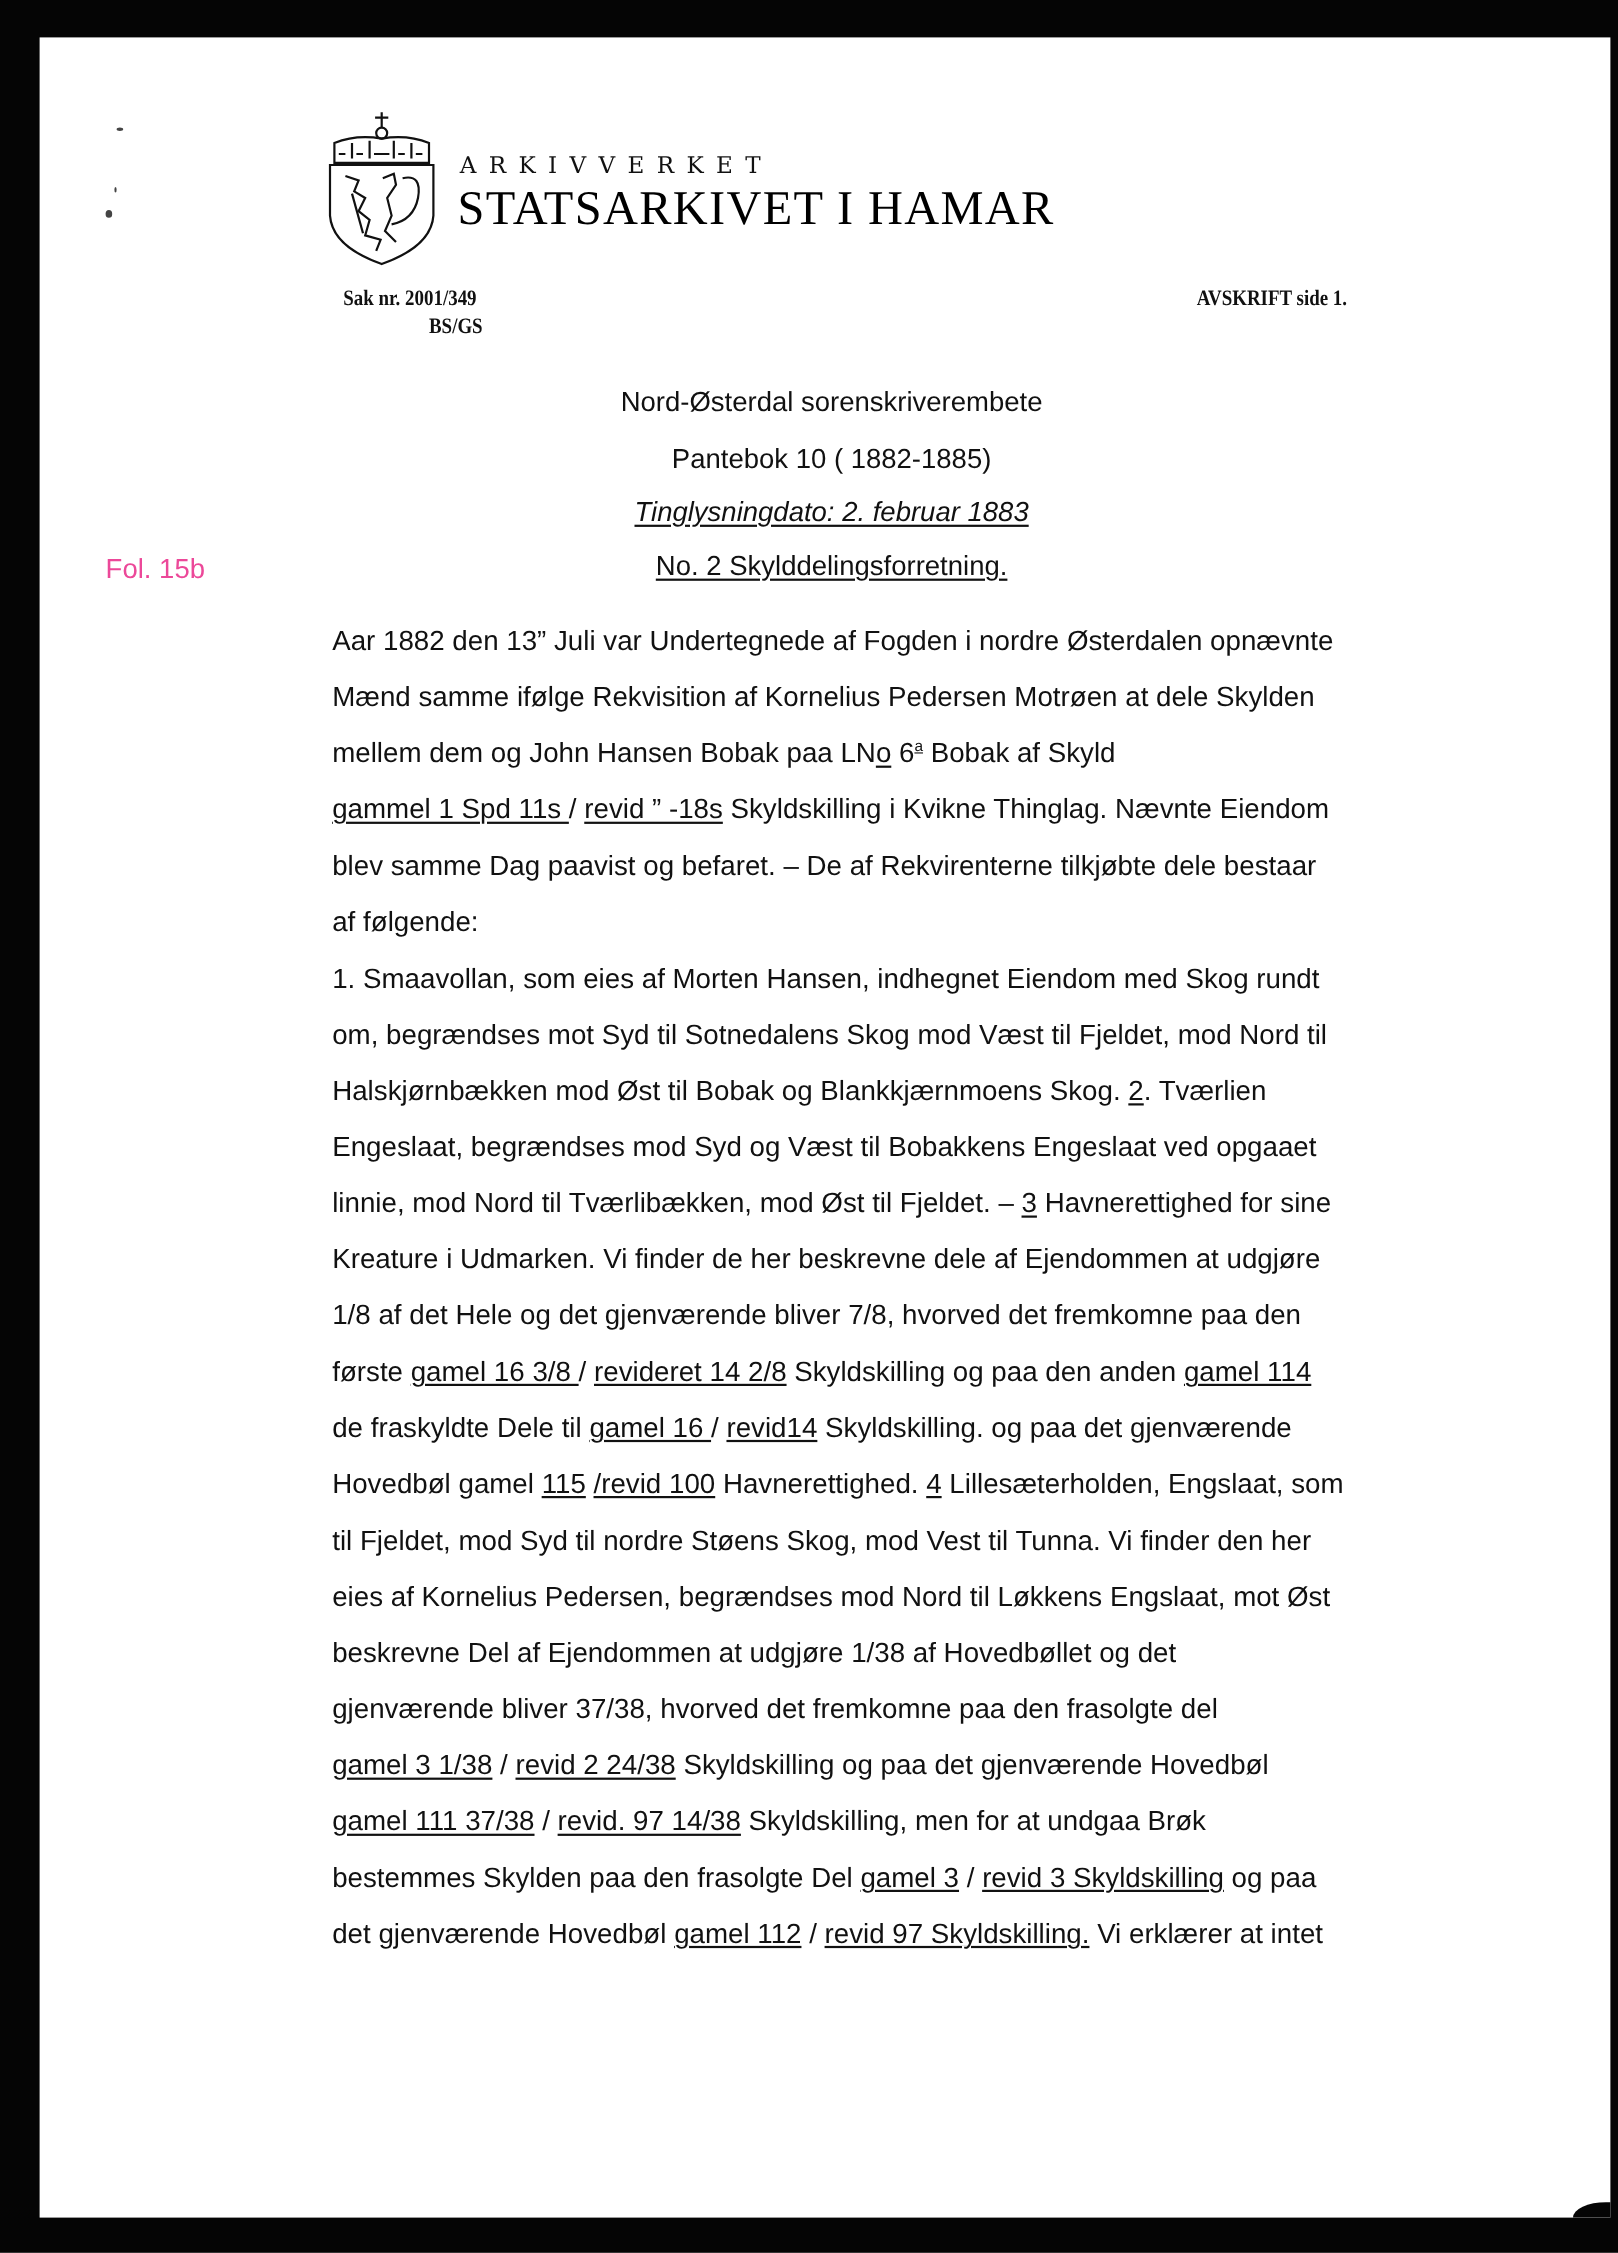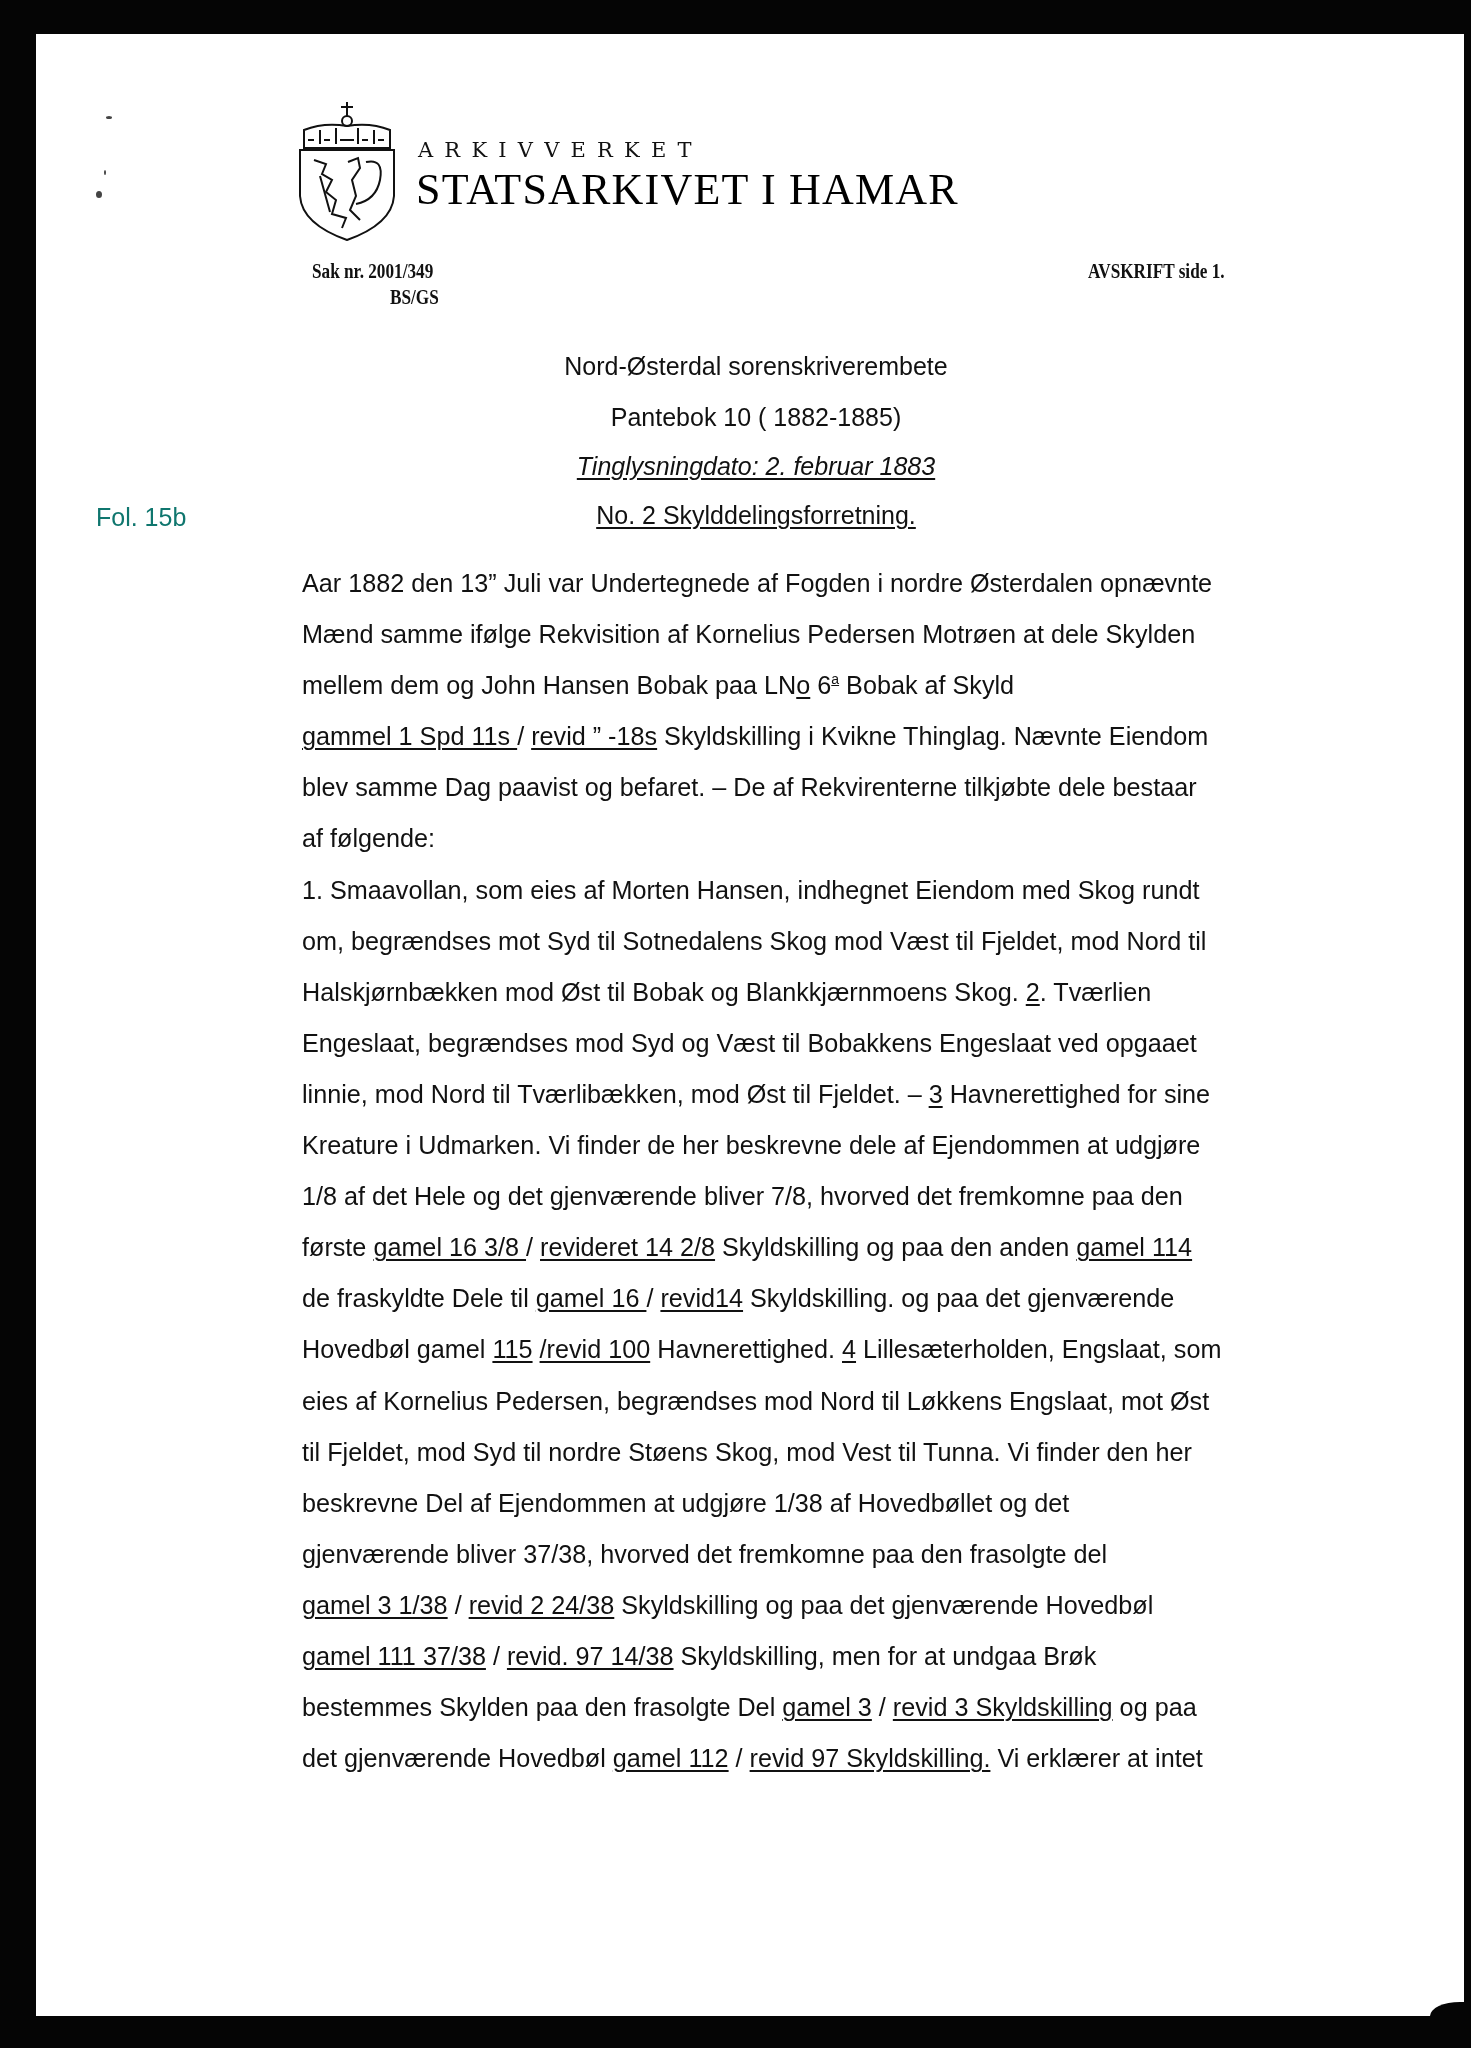--- a/index.html
+++ b/index.html
@@ -50,21 +50,21 @@
   }
   .heading span { display: inline-block; }
   .h1 { top: 318px; padding-left: 20px; }
   .h2 { top: 369px; padding-left: 20px; }
   .h3 { top: 418px; padding-left: 20px; font-style: italic; }
   .h4 { top: 467px; padding-left: 20px; }
   .u { text-decoration: underline; text-underline-offset: 3px; text-decoration-thickness: 1.5px; }
   .fol {
     position: absolute; left: 60px; top: 469px;
     font-family: "Liberation Sans", sans-serif;
-    font-size: 25px; color: #0f766e;
+    font-size: 25px; color: #ec4899;
   }
   .body-text {
     position: absolute; left: 266px; top: 524px;
     width: 1060px;
     font-family: "Liberation Sans", sans-serif;
     font-size: 25.2px; line-height: 51.1px; color: #111;
   }
   .line { white-space: nowrap; display: block; height: 51.1px; }
   sup { font-size: 14px; line-height: 0; vertical-align: 10px; text-decoration: underline; }
 </style>
@@ -115,22 +115,22 @@
       <span class="line"><span>1. Smaavollan, som eies af Morten Hansen, indhegnet Eiendom med Skog rundt</span></span>
       <span class="line"><span>om, begrændses mot Syd til Sotnedalens Skog mod Væst til Fjeldet, mod Nord til</span></span>
       <span class="line"><span>Halskjørnbækken mod Øst til Bobak og Blankkjærnmoens Skog. </span><span class="u">2</span><span>. Tværlien</span></span>
       <span class="line"><span>Engeslaat, begrændses mod Syd og Væst til Bobakkens Engeslaat ved opgaaet</span></span>
       <span class="line"><span>linnie, mod Nord til Tværlibækken, mod Øst til Fjeldet. – </span><span class="u">3</span><span> Havnerettighed for sine</span></span>
       <span class="line"><span>Kreature i Udmarken. Vi finder de her beskrevne dele af Ejendommen at udgjøre</span></span>
       <span class="line"><span>1/8 af det Hele og det gjenværende bliver 7/8, hvorved det fremkomne paa den</span></span>
       <span class="line"><span>første </span><span class="u">gamel 16 3/8 </span><span>/ </span><span class="u">revideret 14 2/8</span><span> Skyldskilling og paa den anden </span><span class="u">gamel 114</span></span>
       <span class="line"><span>de fraskyldte Dele til </span><span class="u">gamel 16 </span><span>/ </span><span class="u">revid14</span><span> Skyldskilling. og paa det gjenværende</span></span>
       <span class="line"><span>Hovedbøl gamel </span><span class="u">115</span><span> </span><span class="u">/revid 100</span><span> Havnerettighed.  </span><span class="u">4</span><span> Lillesæterholden, Engslaat, som</span></span>
+      <span class="line"><span>til Fjeldet, mod Syd til nordre Støens Skog, mod Vest til Tunna. Vi finder den her</span></span>
       <span class="line"><span>eies af Kornelius Pedersen, begrændses mod Nord til Løkkens Engslaat, mot Øst</span></span>
-      <span class="line"><span>til Fjeldet, mod Syd til nordre Støens Skog, mod Vest til Tunna. Vi finder den her</span></span>
       <span class="line"><span>beskrevne Del af Ejendommen at udgjøre 1/38 af Hovedbøllet og det</span></span>
       <span class="line"><span>gjenværende bliver 37/38, hvorved det fremkomne paa den frasolgte del</span></span>
       <span class="line"><span class="u">gamel 3 1/38</span><span> / </span><span class="u">revid 2 24/38</span><span> Skyldskilling og paa det gjenværende Hovedbøl</span></span>
       <span class="line"><span class="u">gamel 111 37/38</span><span> / </span><span class="u">revid. 97 14/38</span><span> Skyldskilling, men for at undgaa Brøk</span></span>
       <span class="line"><span>bestemmes Skylden paa den frasolgte Del </span><span class="u">gamel 3</span><span> / </span><span class="u">revid 3 Skyldskilling</span><span> og  paa</span></span>
       <span class="line"><span>det gjenværende Hovedbøl </span><span class="u">gamel 112</span><span> / </span><span class="u">revid 97 Skyldskilling.</span><span> Vi erklærer at intet</span></span>
     </div>
 
   <div class="corner-tear"></div>
 </div>

